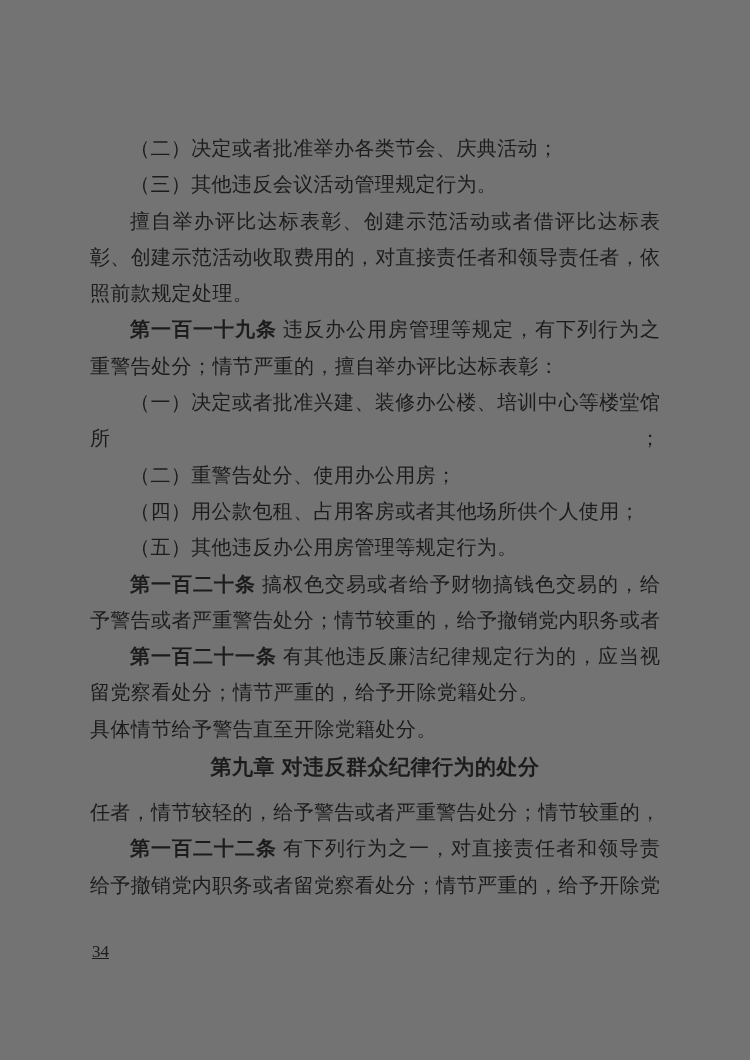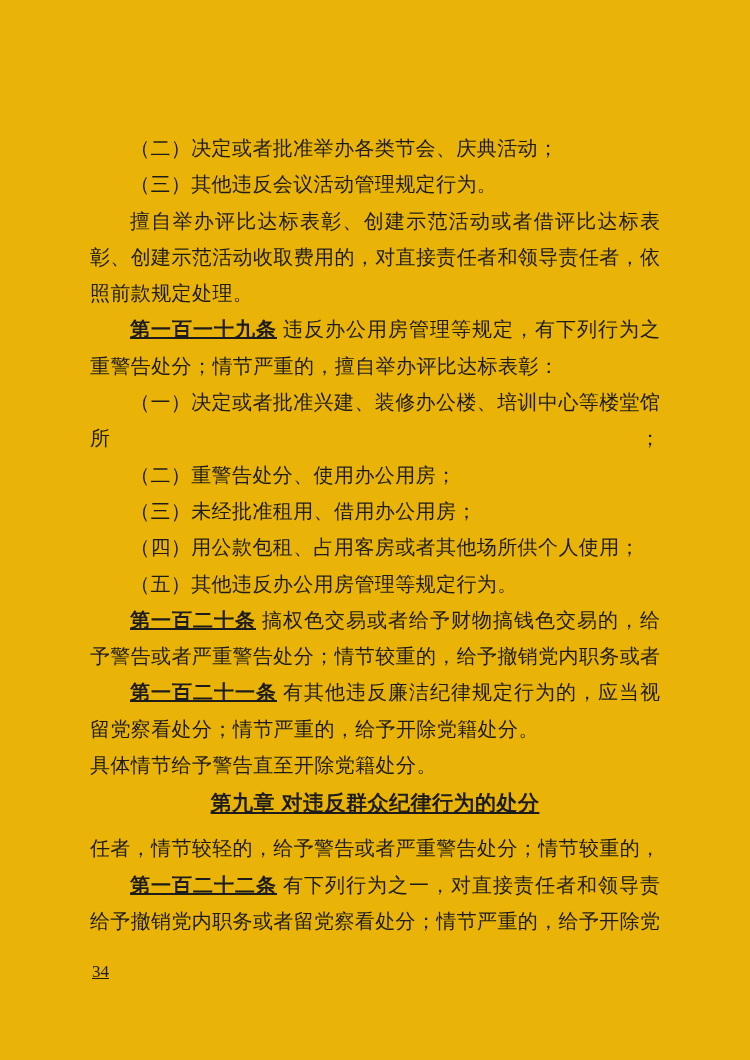--- a/index.html
+++ b/index.html
@@ -4,21 +4,21 @@
 <style>
   html, body {
     margin: 0;
     padding: 0;
     background: #ffffff;
   }
   .page {
     position: relative;
     width: 750px;
     height: 1060px;
-    background: #eab308;
+    background: #737373;
     overflow: hidden;
     font-family: "Liberation Serif", "DejaVu Serif", serif;
     color: #1c1c1c;
   }
   .content {
     position: absolute;
     left: 90px;
     top: 130px;
     width: 570px;
   }
@@ -33,56 +33,54 @@
     text-indent: 2em;
   }
   .line.fill {
     white-space: normal;
     letter-spacing: 0;
     text-align: justify;
     text-align-last: justify;
   }
   .seg-bold {
     font-weight: bold;
-    text-decoration: underline;
   }
   .chapter {
     font-family: "Liberation Sans", "DejaVu Sans", sans-serif;
     font-weight: bold;
     font-size: 21px;
     line-height: 40px;
     text-align: center;
     margin-bottom: 7px;
     letter-spacing: 0.5px;
   }
   .page-number {
     position: absolute;
     left: 92px;
-    top: 960px;
+    top: 940px;
     font-size: 17px;
     line-height: 24px;
     color: #1c1c1c;
     text-decoration: underline;
   }
 </style>
 </head>
 <body>
 
 <div class="page">
   <div class="content" id="doc-content">
       <div class="line indent"><span>（二）决定或者批准举办各类节会、庆典活动；</span></div>
       <div class="line indent"><span>（三）其他违反会议活动管理规定行为。</span></div>
       <div class="line indent fill"><span>擅自举办评比达标表彰、创建示范活动或者借评比达标表</span></div>
       <div class="line fill"><span>彰、创建示范活动收取费用的，对直接责任者和领导责任者，依</span></div>
       <div class="line"><span>照前款规定处理。</span></div>
       <div class="line indent fill"><span class="seg-bold">第一百一十九条</span><span> 违反办公用房管理等规定，有下列行为之</span></div>
       <div class="line"><span>重警告处分；情节严重的，擅自举办评比达标表彰：</span></div>
       <div class="line indent fill"><span>（一）决定或者批准兴建、装修办公楼、培训中心等楼堂馆所；</span></div>
       <div class="line indent"><span>（二）重警告处分、使用办公用房；</span></div>
-      <div class="line indent"><span>（三）未经批准租用、借用办公用房；</span></div>
       <div class="line indent"><span>（四）用公款包租、占用客房或者其他场所供个人使用；</span></div>
       <div class="line indent"><span>（五）其他违反办公用房管理等规定行为。</span></div>
       <div class="line indent fill"><span class="seg-bold">第一百二十条</span><span> 搞权色交易或者给予财物搞钱色交易的，给</span></div>
       <div class="line fill"><span>予警告或者严重警告处分；情节较重的，给予撤销党内职务或者</span></div>
       <div class="line indent fill"><span class="seg-bold">第一百二十一条</span><span> 有其他违反廉洁纪律规定行为的，应当视</span></div>
       <div class="line"><span>留党察看处分；情节严重的，给予开除党籍处分。</span></div>
       <div class="line"><span>具体情节给予警告直至开除党籍处分。</span></div>
       <div class="chapter"><span class="seg-bold">第九章 对违反群众纪律行为的处分</span></div>
       <div class="line fill"><span>任者，情节较轻的，给予警告或者严重警告处分；情节较重的，</span></div>
       <div class="line indent fill"><span class="seg-bold">第一百二十二条</span><span> 有下列行为之一，对直接责任者和领导责</span></div>

